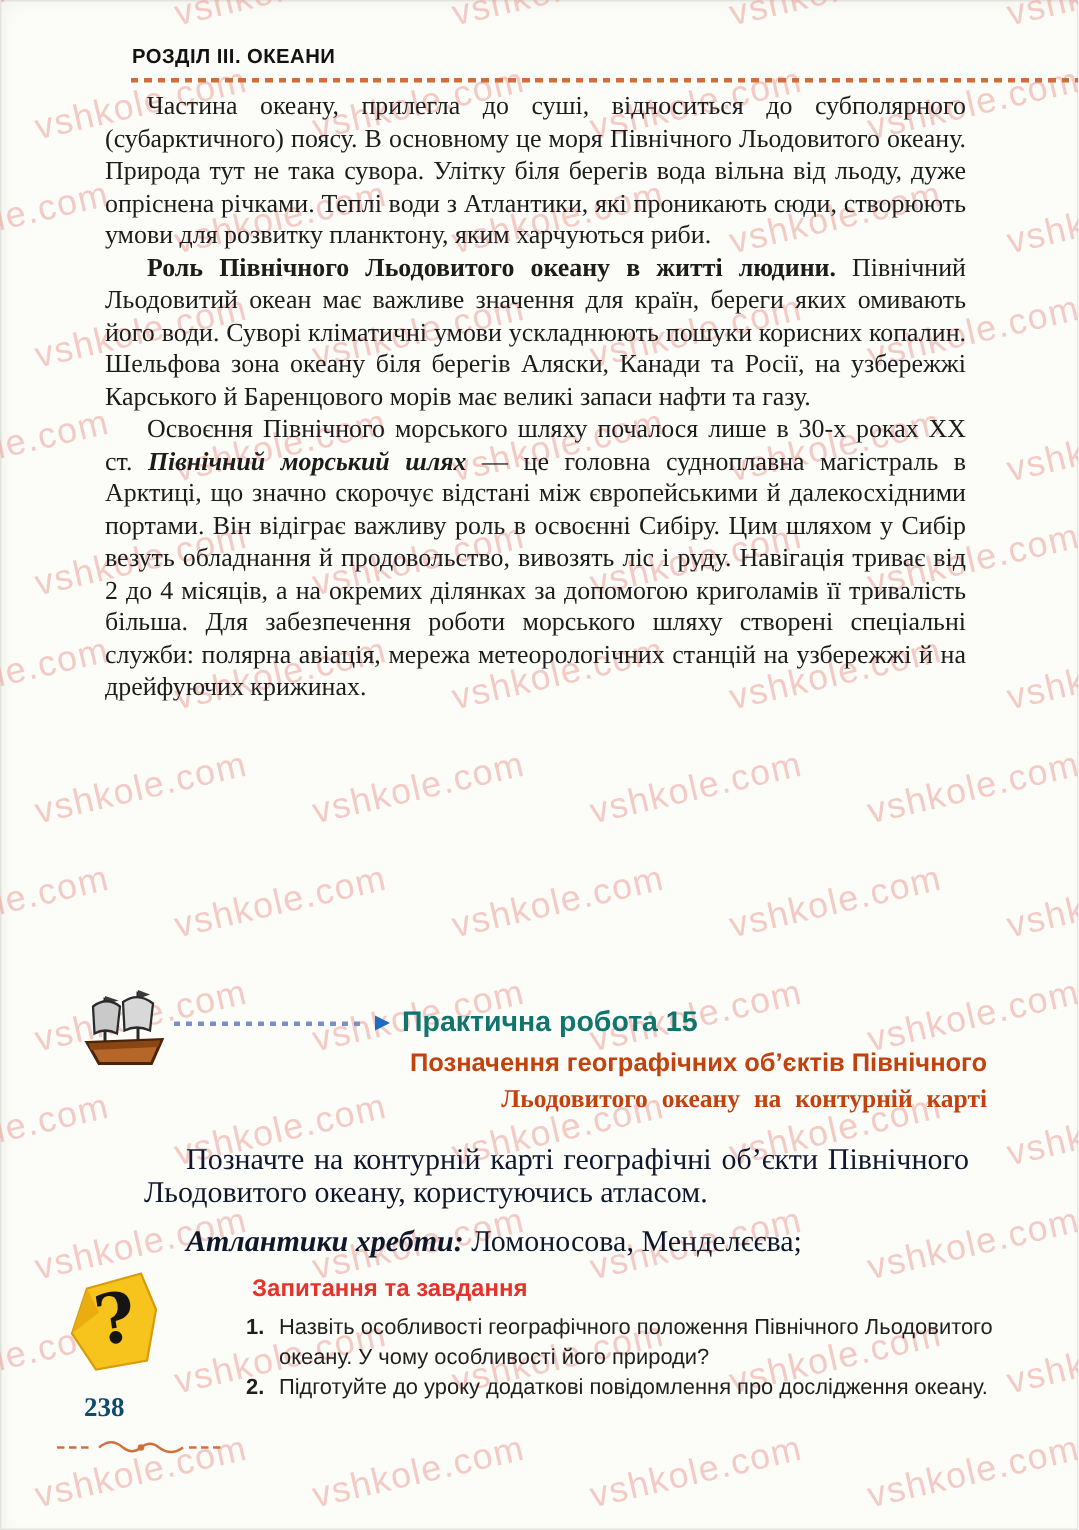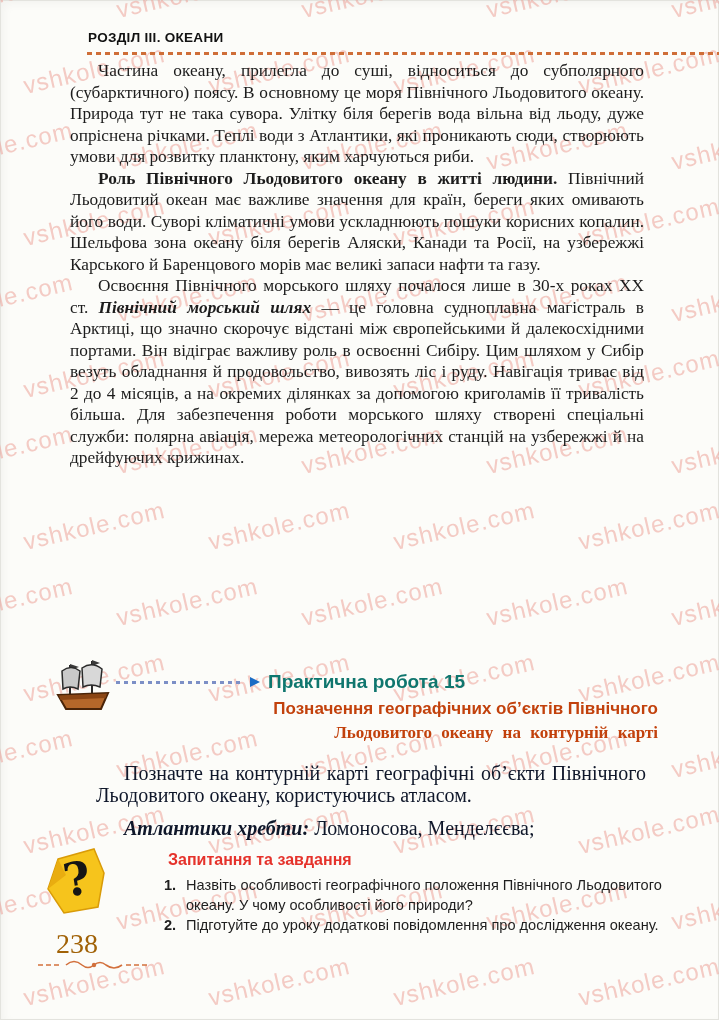--- a/index.html
+++ b/index.html
@@ -79,22 +79,22 @@
   .q-item{
     display:flex;align-items:flex-start;
     font-family:"Liberation Sans",sans-serif;
     font-size:14.6px;line-height:20px;color:#1f1f1f;
   }
   .q-num{font-weight:bold;width:22px;flex:0 0 22px;}
   .q-text{flex:1;}
   
   .pageno{
     position:absolute;left:56px;top:928px;z-index:2;
-    font-family:"Liberation Serif",serif;font-weight:normal;
-    font-size:28px;color:#a16207;
+    font-family:"Liberation Serif",serif;font-weight:bold;
+    font-size:18px;color:#0c4a6e;
   }
   .flourish{position:absolute;left:36px;top:957px;z-index:2;}
 </style>
 </head>
 <body>
 
 <div class="page">
 
   <div class="wm-layer">
       <span class="wm" style="left: -70px; top: -20px;">vshkole.com</span>

